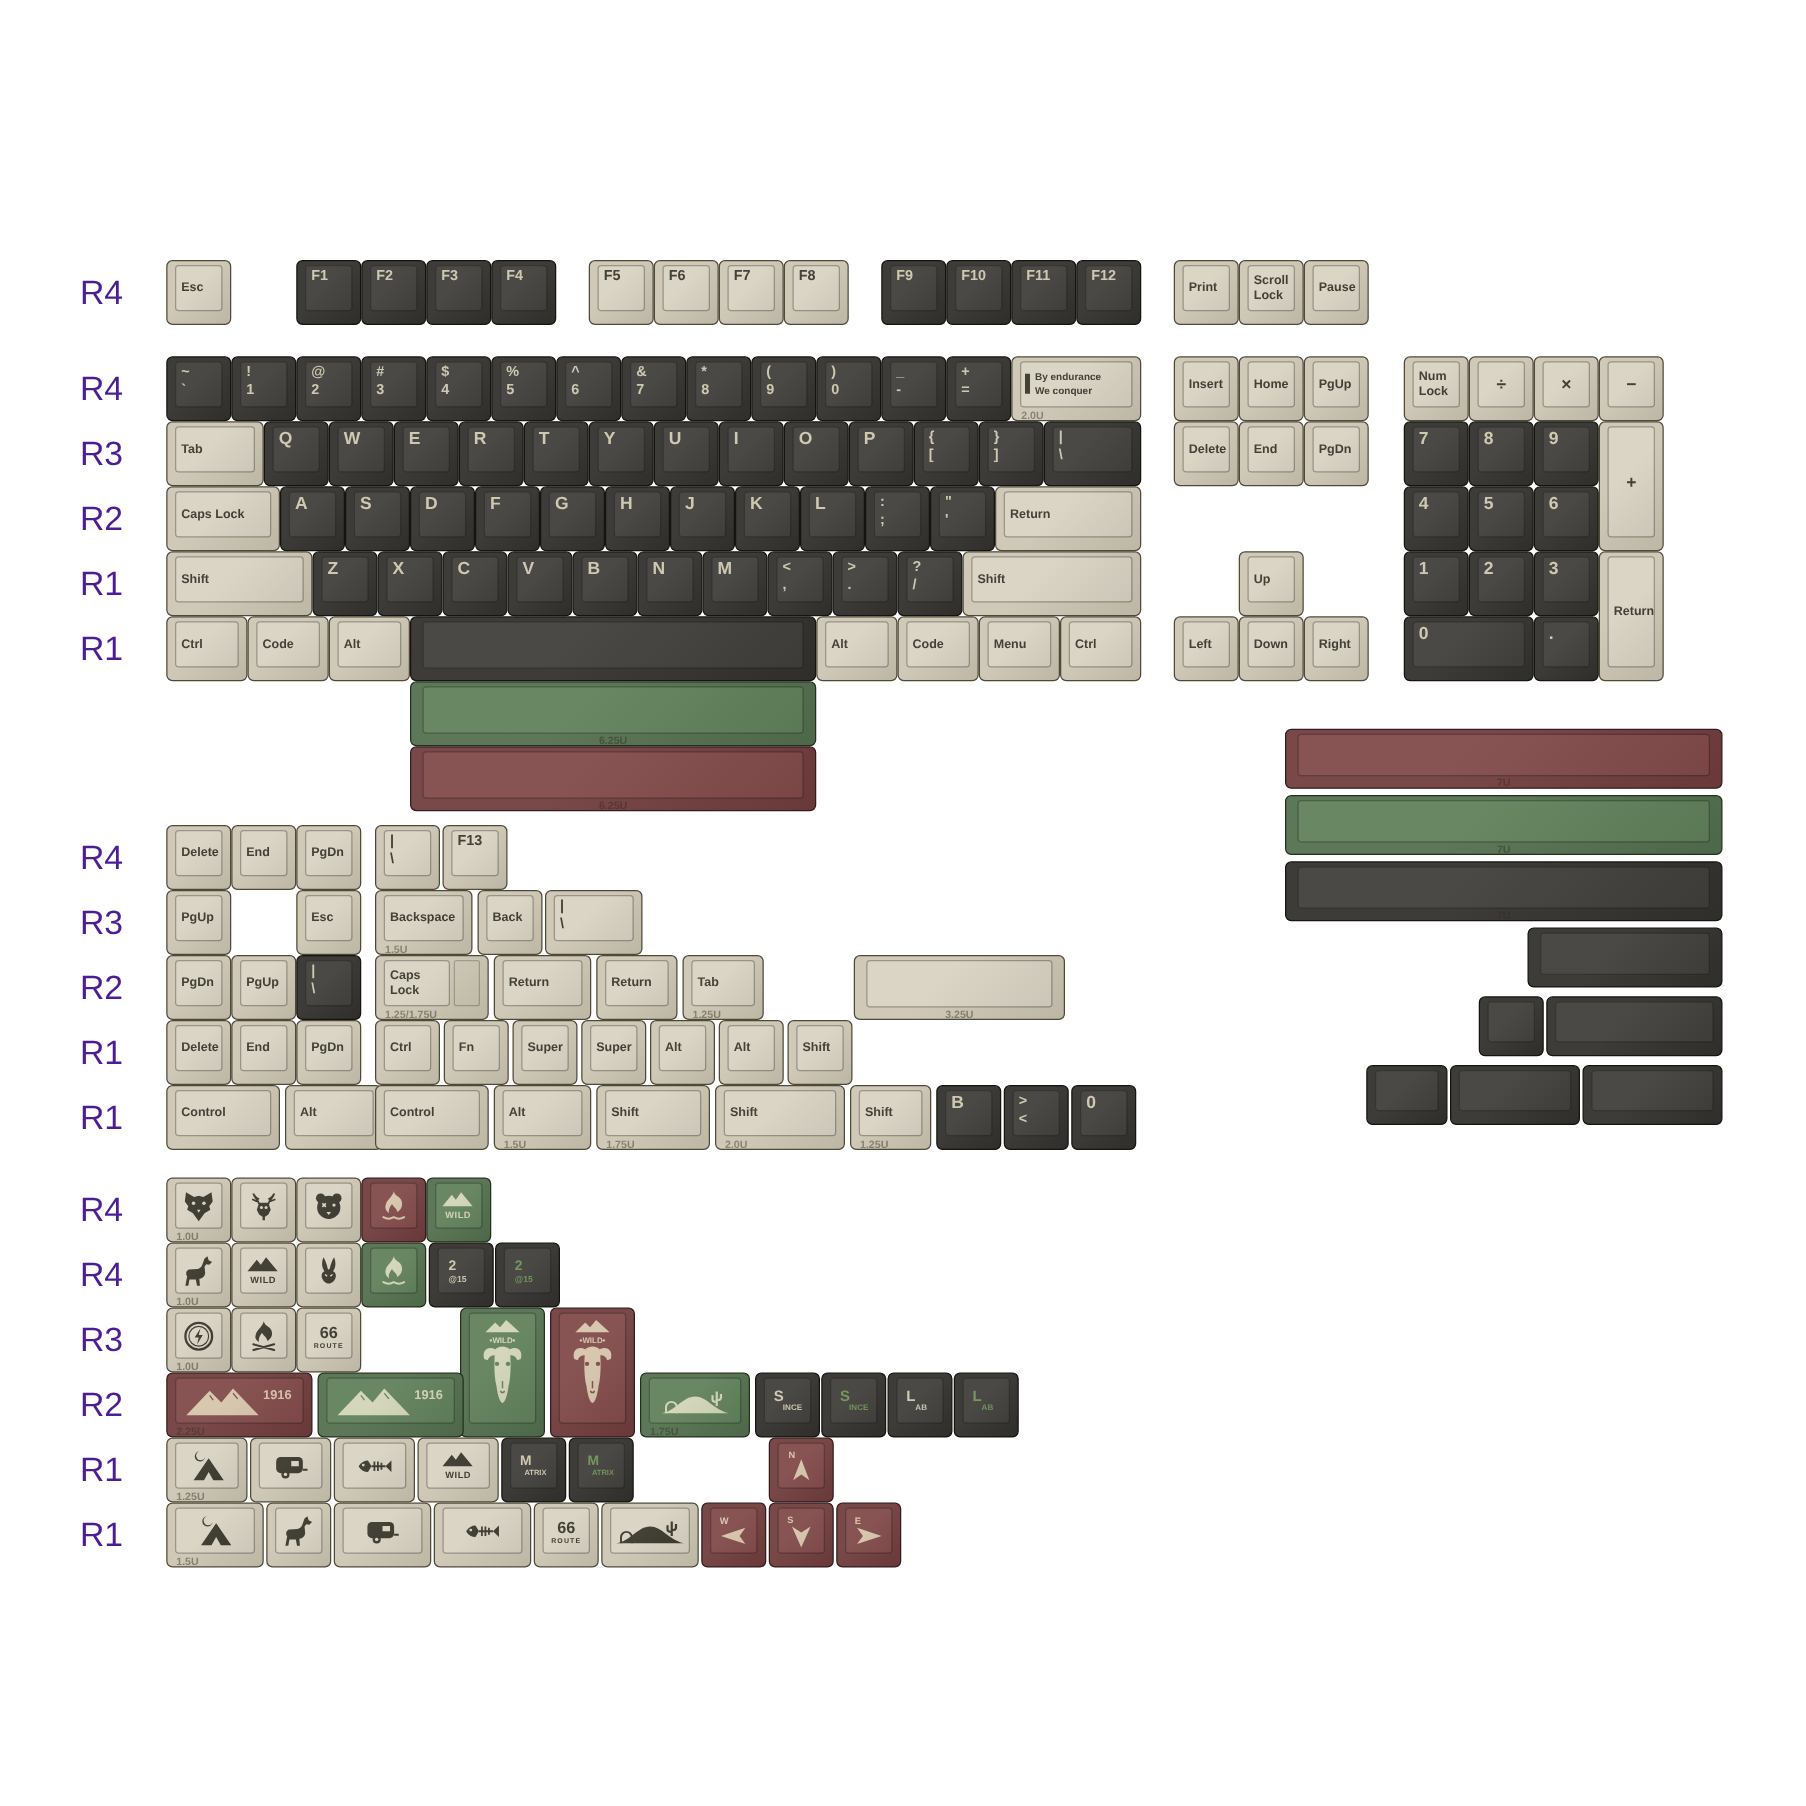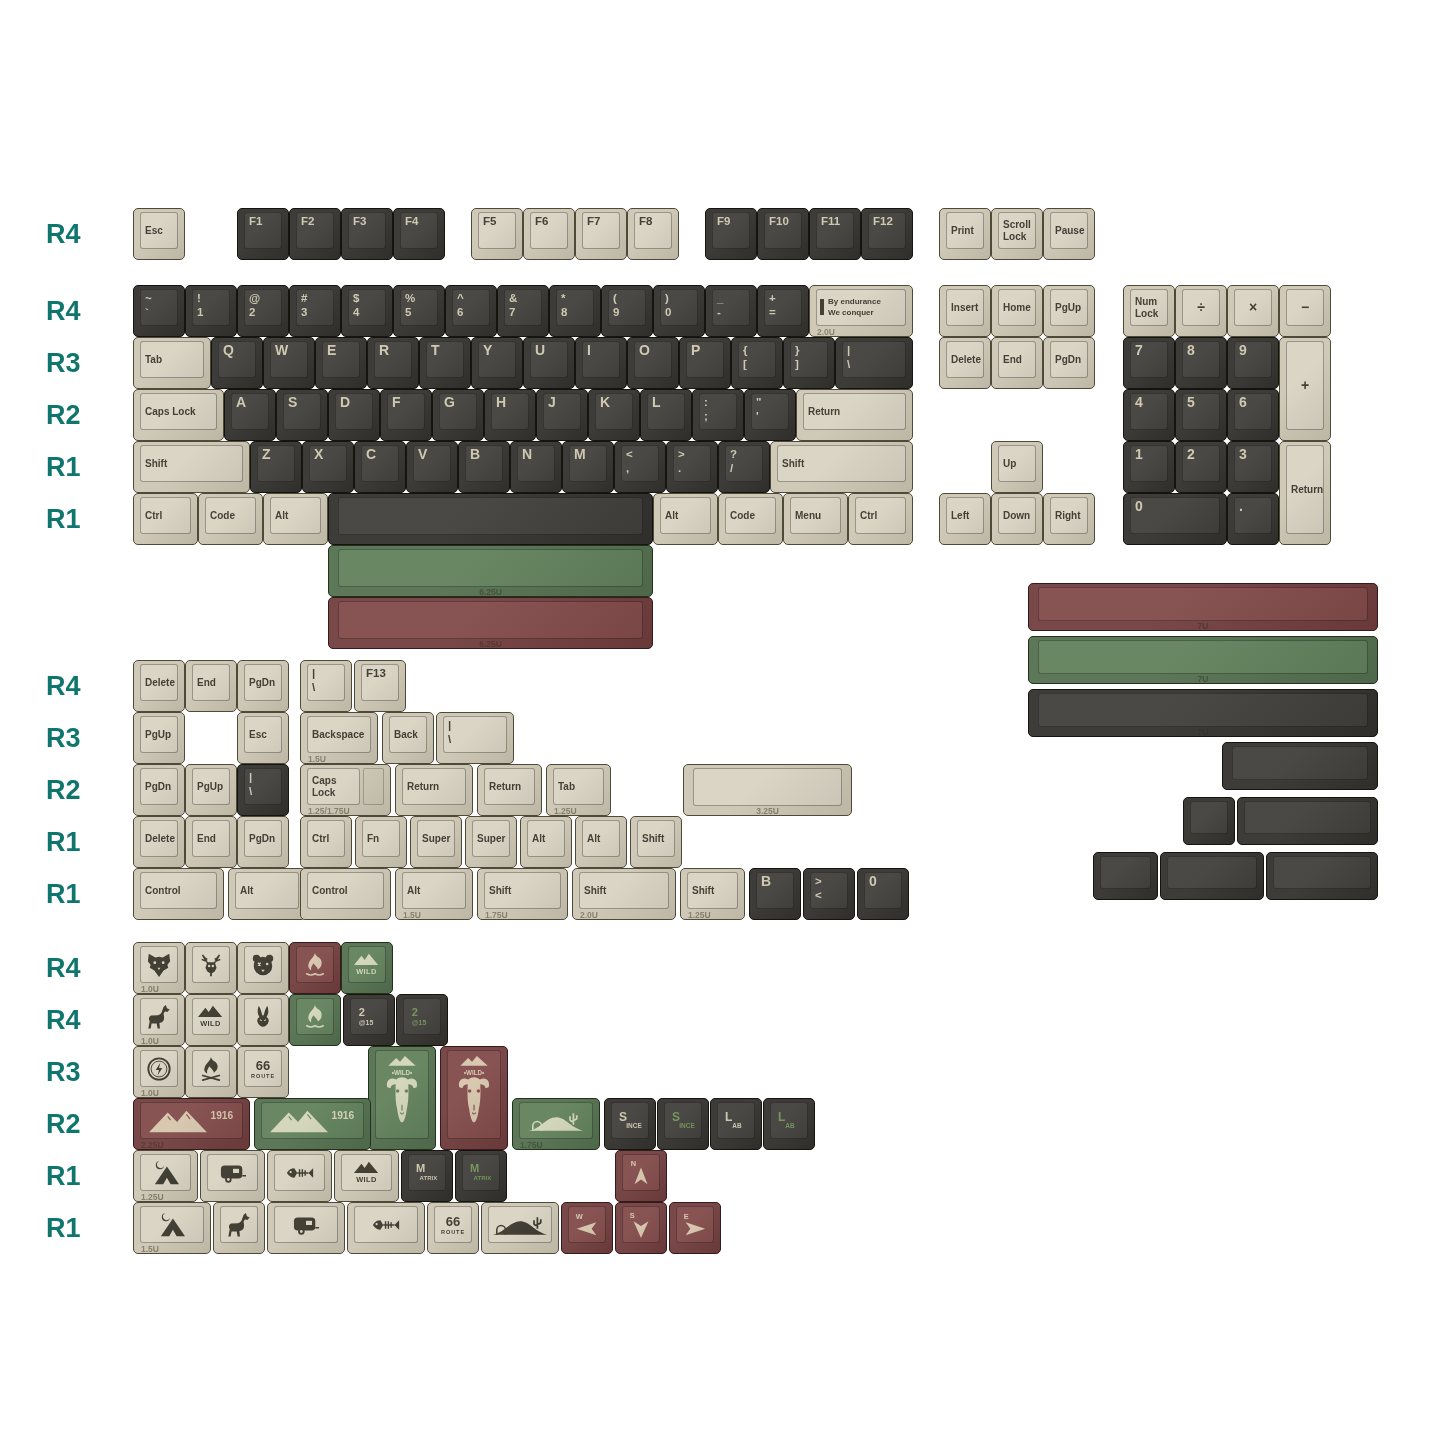--- a/index.html
+++ b/index.html
@@ -25,21 +25,21 @@
   .step{position:absolute;top:3px;bottom:10px;right:6px;width:21px;background:var(--ko);
         border:1px solid rgba(0,0,0,.22);border-radius:2px;box-sizing:border-box;}
   .lg{color:var(--kl);font-weight:bold;}
   .lg-sym{font-size:11.5px;line-height:1.18;padding:2px 4px;}
   .lg-big{font-size:14px;line-height:1.05;padding:1px 4px;}
   .lg-word{font-size:10px;line-height:1.15;padding:0 4px;}
   .lg-end{font-size:8px;line-height:1.3;padding:0 4px 0 11px;position:relative;}
   .lg-end::before{content:"";position:absolute;left:3px;top:2px;width:3.5px;height:16px;background:var(--kl);}
   .szl{position:absolute;bottom:-1px;left:7px;font-size:8.5px;font-weight:bold;color:rgba(40,35,20,.45);}
   .szl.c{left:50%;transform:translateX(-50%);}
-  .rlabel{position:absolute;left:46px;font-size:27px;font-weight:bold;color:#0f766e;}
+  .rlabel{position:absolute;left:64px;font-size:27px;font-weight:normal;color:#4c1d95;}
 </style>
 </head>
 <body>
 
 <div id="board">
     <div class="key k-b" style="left: 133px; top: 208px; width: 52px; height: 52px;">
       <div class="ktop vc">
         <div class="lg lg-word">
           <div>Esc</div>
         </div>

